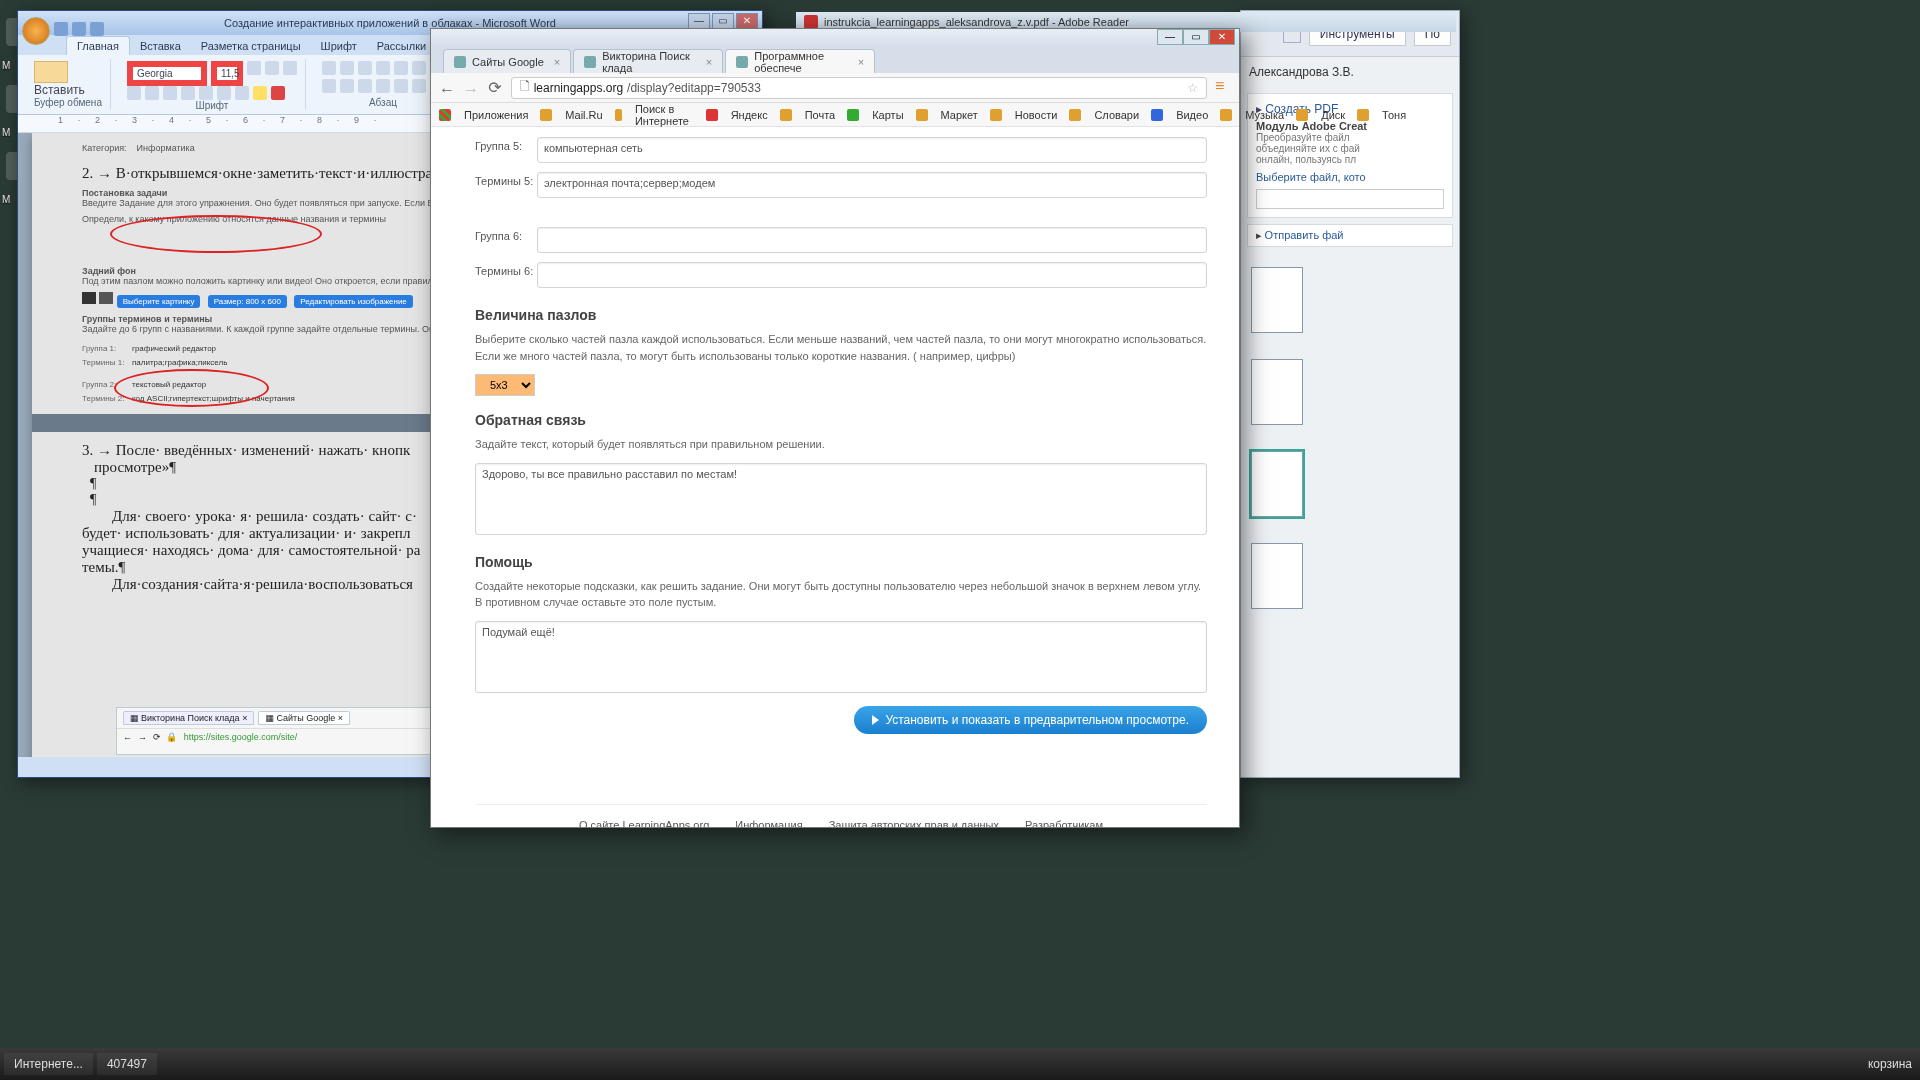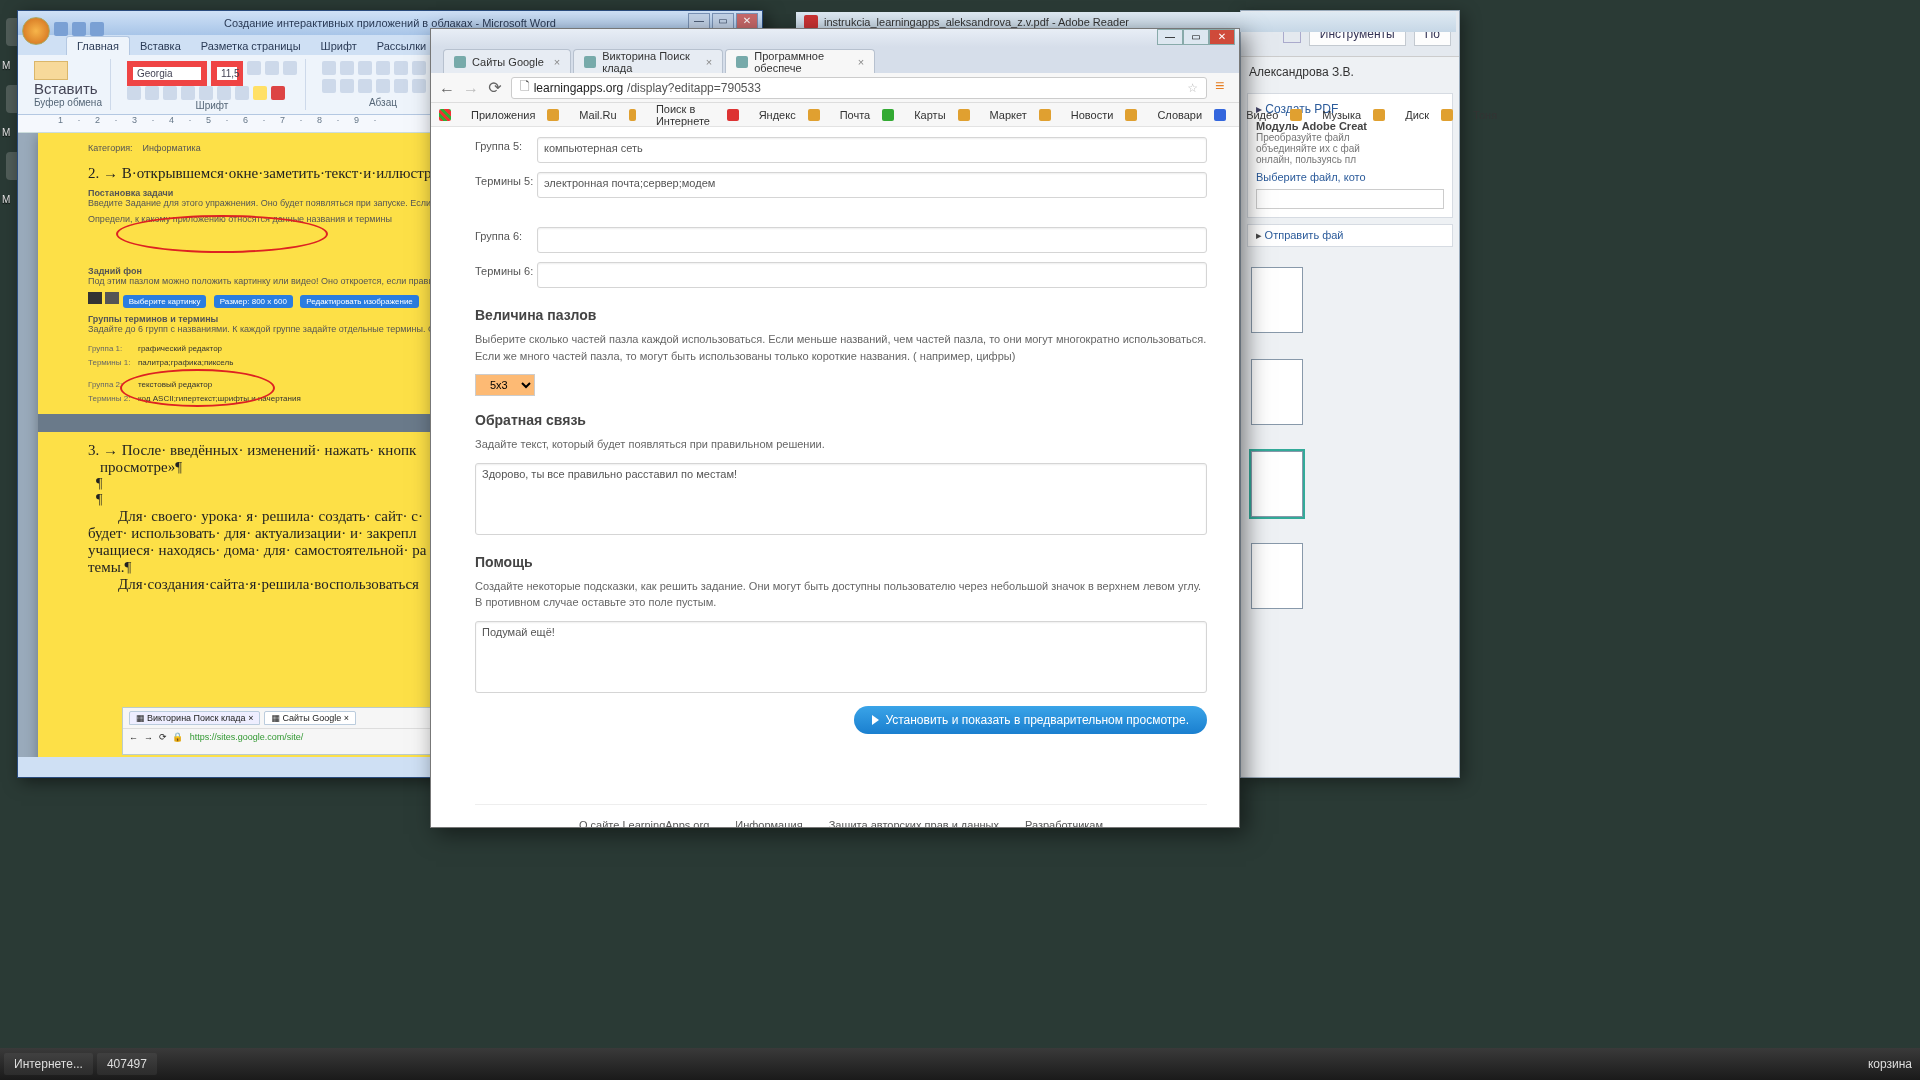--- a/index.html
+++ b/index.html
@@ -28,21 +28,21 @@
 .word .ribbon-tabs .tab { padding: 3px 10px; }
 .word .ribbon-tabs .tab.active { background: #eef4fb; border-radius: 3px 3px 0 0; border: 1px solid #b4c8e2; border-bottom: none; }
 .word .ribbon { height: 60px; background: #eef4fb; border-bottom: 1px solid #b4c8e2; display: flex; align-items: center; padding: 4px 8px; gap: 8px; font-size: 10px; color: #445; }
 .word .ribbon .group { border-right: 1px solid #cdd9ea; height: 100%; padding: 2px 8px; display: flex; flex-direction: column; justify-content: space-between; }
 .word .ribbon .sel { border: 6px solid #ef4444; background: #fff; padding: 1px 4px; }
 .word .ribbon .iconrow { display: flex; gap: 4px; }
 .word .ribbon .iconrow span { width: 14px; height: 14px; background: #cdd9ea; border-radius: 2px; }
 .word .ribbon .grpname { text-align: center; font-size: 10px; color: #567; }
 .word .ruler { height: 18px; background: #f5f8fd; border-bottom: 1px solid #cdd; font-size: 9px; color: #678; padding-left: 40px; letter-spacing: 6px; }
 .word .page-area { position: absolute; left: 0; right: 0; top: 122px; bottom: 20px; background: #9ab; overflow: hidden; }
-.word .paper { position: absolute; left: 20px; top: 0; width: 688px; height: 640px; background: #fde047; box-shadow: 0 3px 12px rgba(0,0,0,.3); padding: 10px 30px 10px 50px; font-size: 12px; color: #222; }
+.word .paper { position: absolute; left: 14px; top: 0; width: 688px; height: 640px; background: #e5e5e5; box-shadow: 0 3px 12px rgba(0,0,0,.3); padding: 10px 30px 10px 50px; font-size: 12px; color: #222; }
 .word .paper .serif { font-family: Georgia, serif; }
 .word .paper .small { font-size: 9px; color: #555; }
 .word .paper .red { border: 2px solid #d22; border-radius: 50%/50%; }
 .word .paper .oval1 { width: 212px; height: 38px; position: absolute; left: 78px; top: 82px; }
 .word .paper .oval2 { width: 155px; height: 38px; position: absolute; left: 82px; top: 236px; }
 .word .paper .bluebtn { display: inline-block; background: #2a7de0; color: #fff; font-size: 8px; padding: 2px 6px; border-radius: 3px; margin-right: 4px; }
 .word .paper .rowlbl { display: inline-block; width: 50px; font-size: 8px; color: #666; }
 .word .paper .rowval { font-size: 8px; color: #333; }
 .word .paper .insetbrowser { position: absolute; left: 84px; top: 574px; width: 540px; height: 48px; border: 1px solid #bcc; background: #f6f6f6; font-size: 9px; }
 .word .paper .insetbrowser .urlrow { display: flex; align-items: center; gap: 6px; padding: 3px 6px; border-top: 1px solid #ddd; }
@@ -59,21 +59,21 @@
 .chrome .tab .favicon { width: 12px; height: 12px; background: #7aa; border-radius: 2px; flex: 0 0 12px; }
 .chrome .tab .x { color: #888; font-size: 11px; margin-left: 4px; }
 .chrome .tab.active { background: #f7f7f7; }
 .chrome .addrbar { height: 30px; background: #f7f7f7; border-bottom: 1px solid #ddd; display: flex; align-items: center; padding: 0 8px; gap: 8px; }
 .chrome .nav-icn { width: 16px; height: 16px; color: #666; display: flex; align-items: center; justify-content: center; }
 .chrome .url { flex: 1; border: 1px solid #ccc; border-radius: 3px; background: #fff; height: 22px; font-size: 12px; color: #555; display: flex; align-items: center; padding: 0 8px; gap: 4px; }
 .chrome .url .host { color: #222; }
 .chrome .url .star { margin-left: auto; color: #bbb; }
 .chrome .menu-btn { width: 16px; height: 16px; color: #e67e22; font-size: 16px; line-height: 12px; }
 .chrome .bookmarks { height: 24px; background: #f7f7f7; border-bottom: 1px solid #e3e3e3; display: flex; align-items: center; padding: 0 8px; gap: 12px; font-size: 11px; color: #333; }
-.chrome .bookmarks .bm { display: flex; align-items: center; gap: 20px; }
+.chrome .bookmarks .bm { display: flex; align-items: center; gap: 13px; }
 .chrome .bookmarks .bm .ic { width: 12px; height: 12px; background: #e0a030; border-radius: 2px; }
 .chrome .content { position: absolute; left: 0; right: 0; top: 98px; bottom: 0; overflow: hidden; background: #fff; }
 .chrome .inner { padding: 4px 32px 0 44px; font-size: 12px; color: #333; }
 .chrome .formrow { display: flex; align-items: flex-start; margin: 6px 0; }
 .chrome .formrow .lbl { width: 62px; font-size: 11px; color: #555; padding-top: 3px; }
 .chrome .formrow .fld { flex: 1; }
 .chrome textarea.fld-t, .chrome input.fld-i { width: 100%; border: 1px solid #d5d5d5; border-radius: 3px; padding: 4px 6px; font-size: 11px; font-family: inherit; resize: none; box-shadow: inset 0 1px 2px rgba(0,0,0,.07); color: #555; }
 .chrome textarea.fld-t { height: 26px; }
 .chrome .section-h { font-size: 14px; color: #444; font-weight: bold; margin: 16px 0 8px; }
 .chrome .helptext { font-size: 11px; color: #666; line-height: 1.5; margin-bottom: 10px; }
@@ -160,21 +160,21 @@
     <div class="tab active">Главная</div>
     <div class="tab">Вставка</div>
     <div class="tab">Разметка страницы</div>
     <div class="tab">Шрифт</div>
     <div class="tab">Рассылки</div>
     <div class="tab">Рецензиро</div>
   </div>
   <div class="ribbon">
     <div class="group">
       <div style="width:34px;height:30px;background:#f7d99a;border:1px solid #dab66a;"></div>
-      <div style="font-size:15px;">Вставить</div>
+      <div style="font-size:12px;">Вставить</div>
       <div class="grpname">Буфер обмена</div>
     </div>
     <div class="group">
       <div style="display:flex;gap:4px;">
         <span class="sel" style="width:80px;">Georgia</span>
         <span class="sel" style="width:32px;">11,5</span>
         <div class="iconrow">
             <span></span>
             <span></span>
             <span></span>

